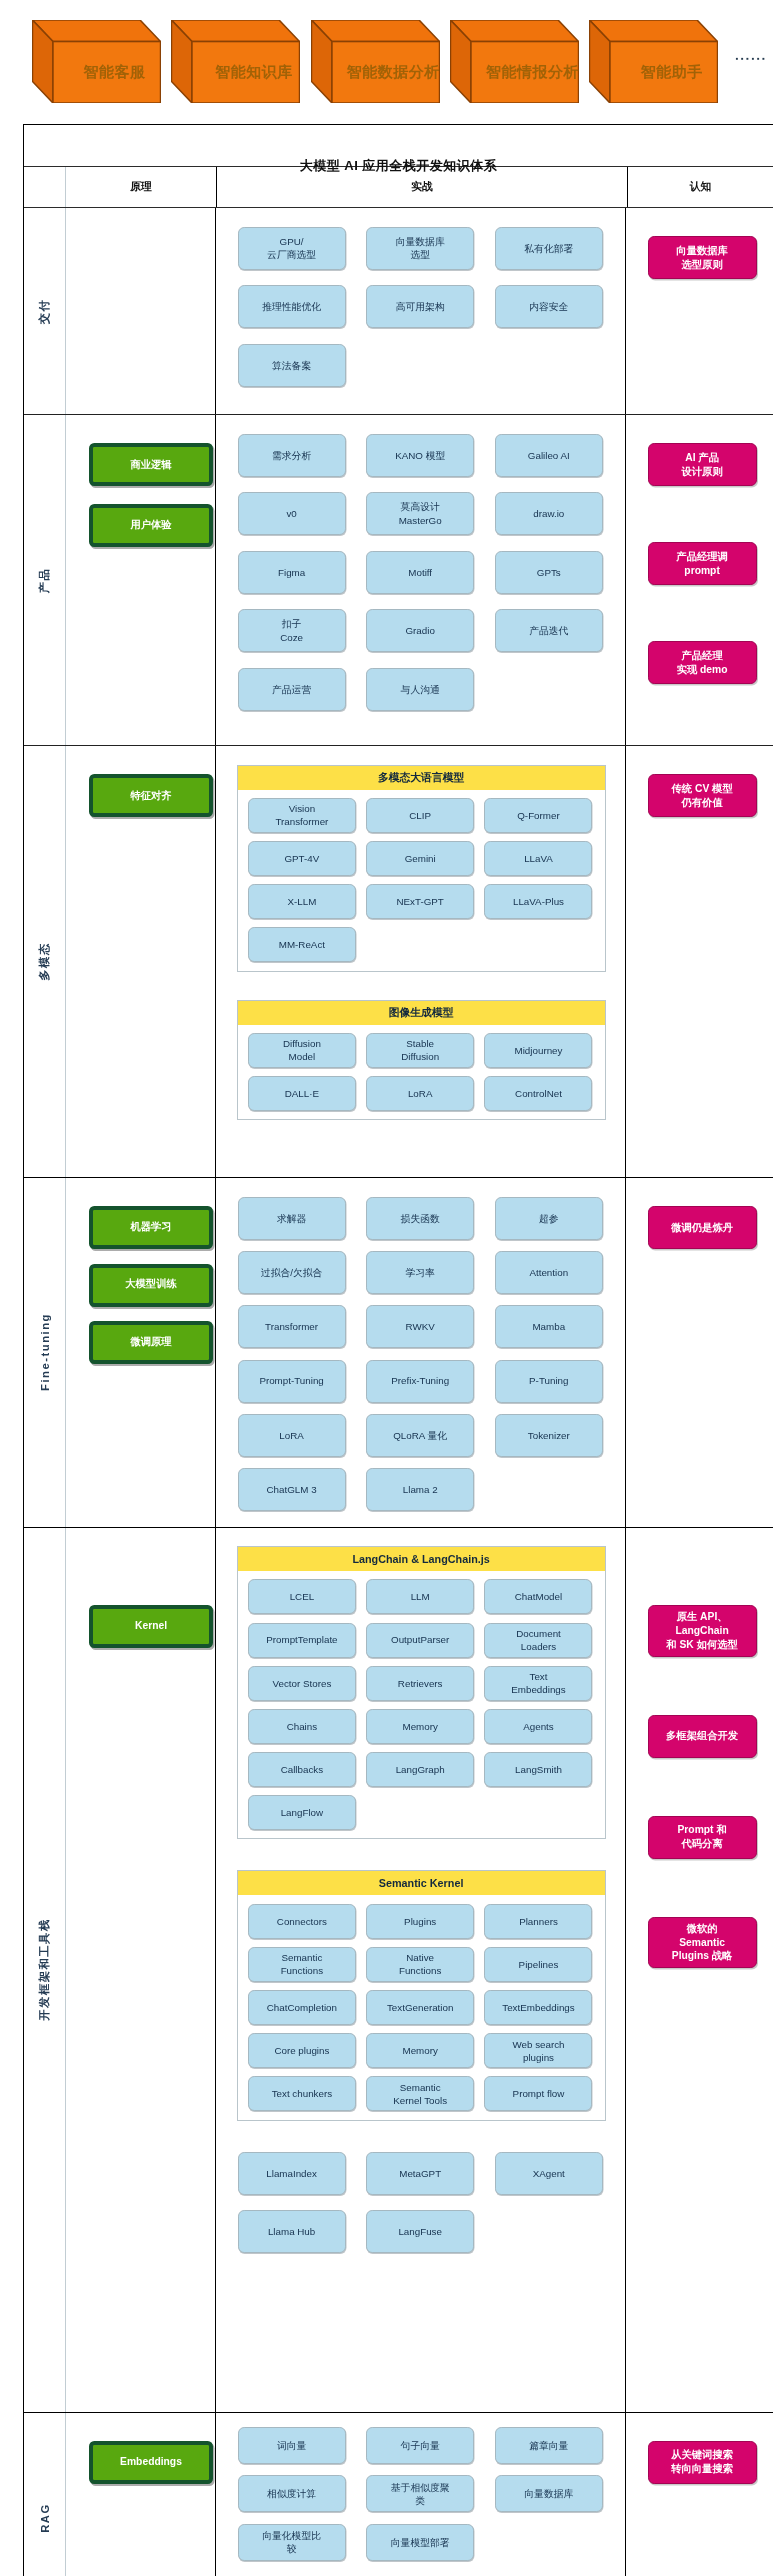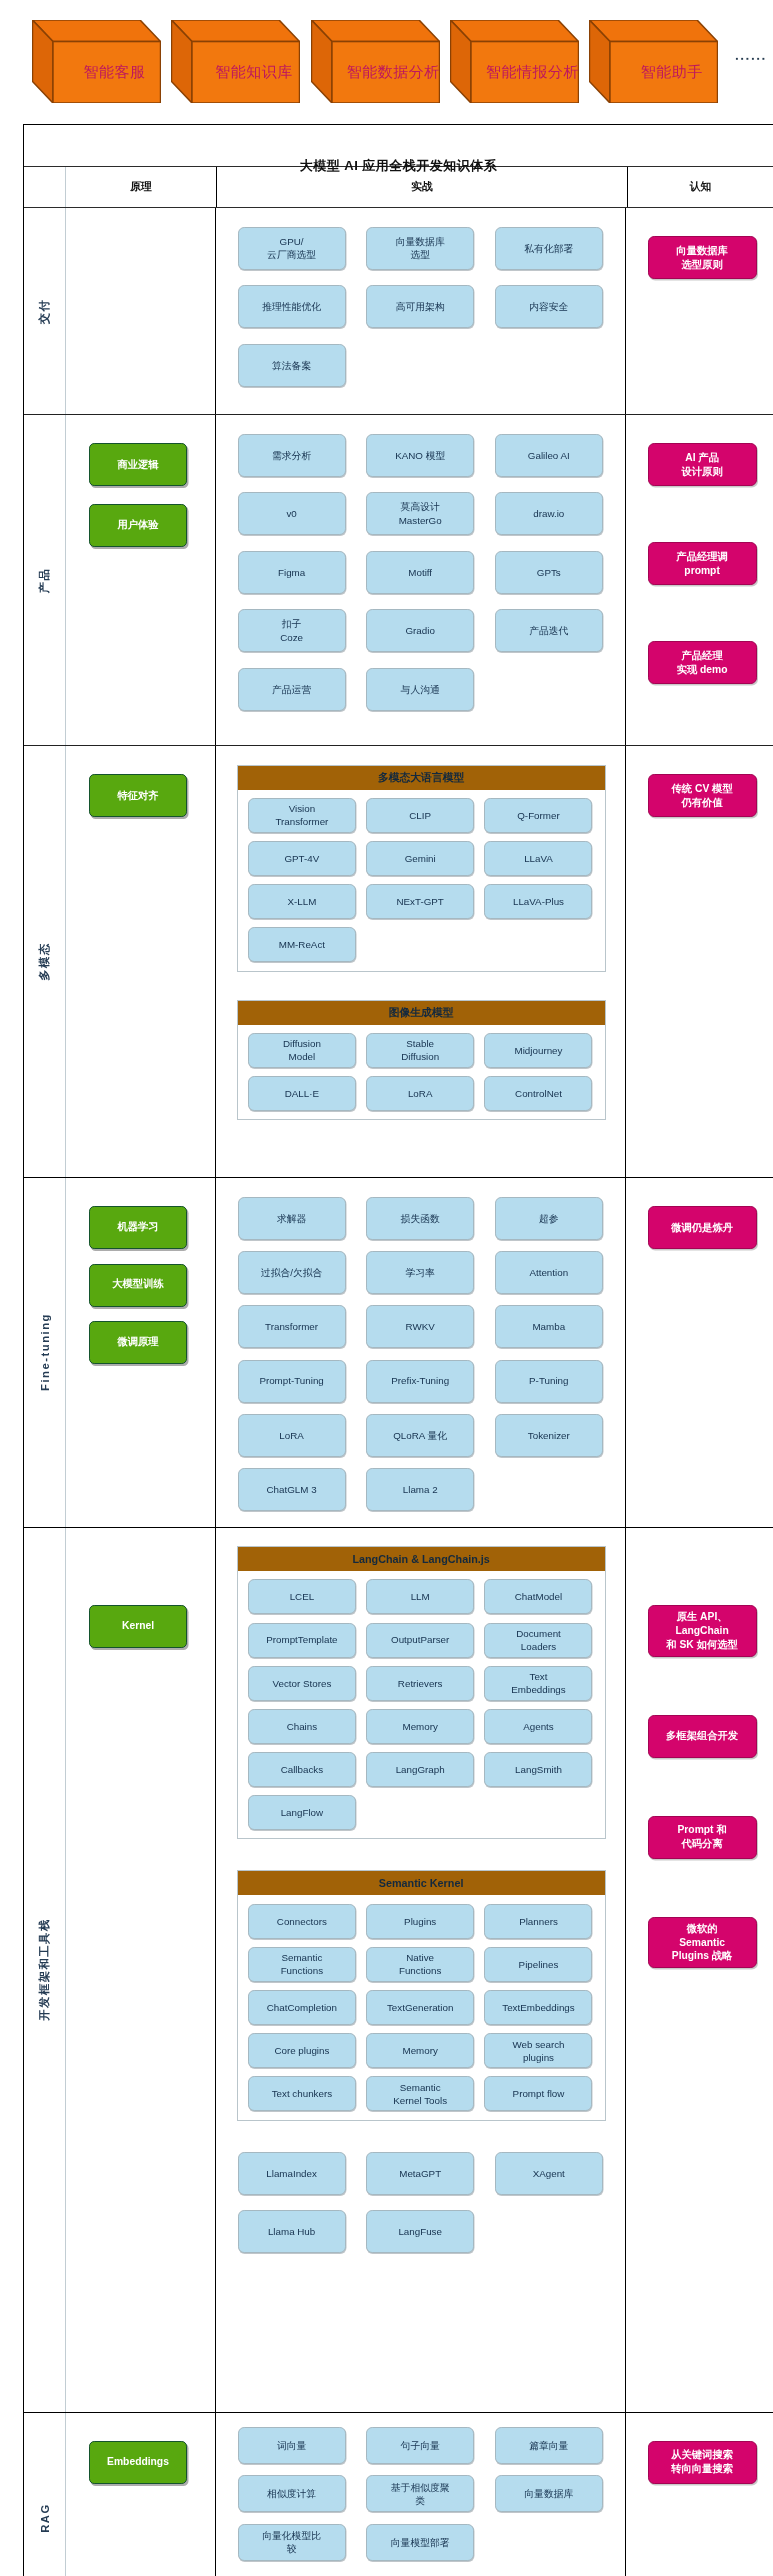--- a/index.html
+++ b/index.html
@@ -3,21 +3,21 @@
 <meta charset="utf-8">
 <style>
   html,body{margin:0;padding:0;background:#ffffff;}
   body{font-family:"Liberation Sans","DejaVu Sans",sans-serif;color:#16324F;}
   .page{position:relative;width:774px;min-height:3412px;background:#fff;overflow:hidden;}
 
   
   .cubes{display:flex;align-items:center;gap:10.3px;margin:19.6px 0 0 32px;height:84px;}
   .cube{position:relative;width:129px;height:83px;flex:0 0 auto;}
   .cube svg{position:absolute;left:0;top:0;}
-  .cube-label{position:absolute;left:20.6px;top:21.6px;width:124px;height:62px;display:flex;align-items:center;justify-content:center;font-size:15px;font-weight:400;color:#be185d;letter-spacing:0.5px;}
+  .cube-label{position:absolute;left:20.6px;top:21.6px;width:124px;height:62px;display:flex;align-items:center;justify-content:center;font-size:15px;font-weight:700;color:#a16207;letter-spacing:0.5px;}
   .dots{font-size:7.7px;letter-spacing:2.6px;color:#263B4F;font-weight:700;margin-left:7.2px;transform:translateY(-3.1px);}
 
   
   .ktable{width:749px;margin:20.6px 0 20.6px 23px;border:1.3px solid #000;background:#fff;}
   .title-row{height:41px;display:flex;align-items:center;justify-content:center;border-bottom:0.8px solid #2b2b2b;}
   .title-row span{font-size:13px;font-weight:700;color:#111;letter-spacing:0.5px;margin-top:40px;}
   .header-row{display:flex;height:40px;border-bottom:0.8px solid #2b2b2b;}
   .hcell{display:flex;align-items:center;justify-content:center;font-size:10.8px;font-weight:600;color:#111;}
   .col-label{width:41px;flex:0 0 auto;border-right:0.5px solid #C2CDD3;}
   .col-principle{width:150px;flex:0 0 auto;border-right:0.8px solid #000;}
@@ -32,25 +32,25 @@
   .cell{box-sizing:border-box;}
   .principle{width:150px;flex:0 0 auto;border-right:0.8px solid #000;display:flex;flex-direction:column;gap:17.5px;padding:28px 0 15.5px 23px;}
   .practice{width:410px;flex:0 0 auto;border-right:0.8px solid #000;display:flex;flex-direction:column;gap:26px;padding:18.5px 0 15.5px 0;}
   .cognition{flex:1 1 auto;display:flex;flex-direction:column;gap:31px;padding:28px 0 15.5px 21.6px;}
 
   .grid-block{display:flex;flex-direction:column;gap:15.5px;}
   .grid-row{display:flex;gap:20.6px;padding-left:21.6px;}
 
   .box{box-sizing:border-box;display:flex;align-items:center;justify-content:center;text-align:center;white-space:pre-line;line-height:1.35;}
   .blue-box{width:108px;min-height:43px;padding:3.1px 4.1px;background:#B5DCEE;border:0.8px solid #A5B8C1;border-radius:6.2px;font-size:9.8px;color:#16324F;box-shadow:0.5px 1px 0 rgba(140,152,158,0.55);}
-  .green-box{width:98px;min-height:43px;padding:3.1px 4.1px;background:#58A80F;border:1px solid #14532d;border-radius:5.2px;font-size:10.3px;font-weight:600;color:#fff;box-shadow:1.5px 2.1px 0 rgba(70,70,70,0.45);}
+  .green-box{width:124px;min-height:43px;padding:3.1px 4.1px;background:#58A80F;border:4px solid #14532d;border-radius:5.2px;font-size:10.3px;font-weight:600;color:#fff;box-shadow:1.5px 2.1px 0 rgba(70,70,70,0.45);}
   .pink-box{width:109px;min-height:43px;padding:4.1px 4.1px;background:#D4046C;border:1px solid #A30353;border-radius:6.2px;font-size:10.3px;font-weight:600;color:#fff;box-shadow:1px 1.5px 0 rgba(120,120,120,0.4);}
 
   .group{width:367px;margin-left:20.6px;background:#fff;border:0.8px solid #B9C5CB;}
-  .group-band{height:24px;display:flex;align-items:center;justify-content:center;background:#a16207;font-size:10.8px;font-weight:700;color:#13293E;}
+  .group-band{height:24px;display:flex;align-items:center;justify-content:center;background:#fde047;font-size:10.8px;font-weight:700;color:#13293E;}
   .group-body{display:flex;flex-direction:column;gap:8.2px;padding:8.2px 10.3px;}
   .group-row{display:flex;gap:10.3px;}
   .group .blue-box{min-height:35px;}
 
   
   .row-delivery{min-height:206px;}
   .row-product{min-height:330px;}
   .row-product .cognition{gap:56px;}
   .row-multimodal{min-height:431px;}
   .row-multimodal .practice{gap:28px;}

